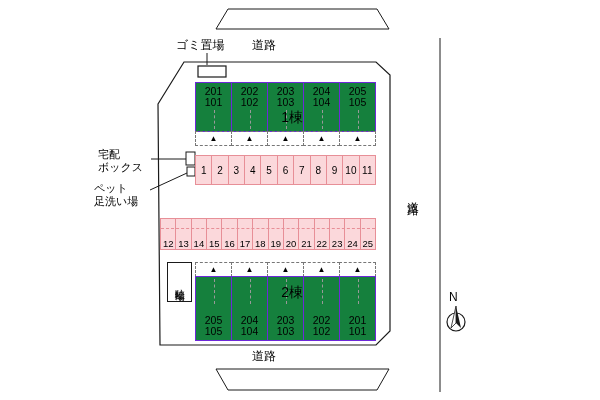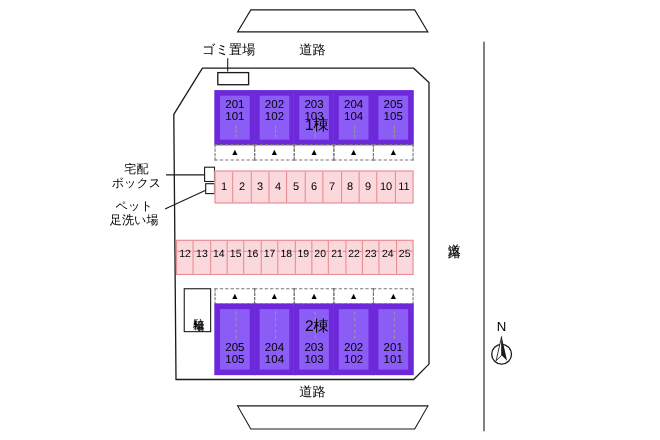--- a/index.html
+++ b/index.html
@@ -1,24 +1,24 @@
 <!DOCTYPE html>
 <html><head>
 <meta charset="utf-8">
 <style>
   *{margin:0;padding:0;box-sizing:border-box}
   html,body{width:600px;height:400px;background:#fff;overflow:hidden;
     font-family:"Liberation Sans","DejaVu Sans",sans-serif;color:#000}
   #stage{position:relative;width:600px;height:400px}
   svg.base{position:absolute;left:0;top:0}
-  .lbl{position:absolute;font-size:12px;line-height:14px;text-align:center}
+  .lbl{position:absolute;font-size:12px;line-height:14px;text-align:left}
   .lbl.small{font-size:11px;line-height:13px}
   .vert{writing-mode:vertical-rl;letter-spacing:2px}
   
-  .unit{position:absolute;width:37px;background:#8b5cf6;border:5px solid #6d28d9}
+  .unit{position:absolute;width:37px;background:#15803d;border:1px solid #6d28d9}
   .b1u{top:82px;height:50px}
   .b2u{top:276px;height:65px}
   .unit .nums{position:absolute;left:0;right:0;text-align:center;font-size:10.5px;line-height:11px}
   .b1u .nums{top:3px}
   .b2u .nums{bottom:3px}
   .unit .divider{position:absolute;left:50%;width:0;border-left:1px dashed #999}
   .b1u .divider{top:27px;bottom:2px}
   .b2u .divider{top:2px;height:25px}
   .unit .bname{position:absolute;left:0;right:0;text-align:right;font-size:14px}
   .b1u .bname{bottom:4px}
@@ -26,21 +26,21 @@
   
   .balc{position:absolute;width:37px;height:15px;border:1px dashed #777;
     display:flex;align-items:center;justify-content:center;font-size:8px;line-height:8px}
   
   .prow{position:absolute;display:flex;background:#fbd8db;border:1px solid #e78f97}
   .prow .cell{flex:1;border-right:1px solid #e78f97;display:flex;
     align-items:center;justify-content:center;font-size:10px;position:relative}
   .prow .cell:last-child{border-right:none}
   #prow1{left:195px;top:155px;width:181px;height:30px}
   #prow2{left:160px;top:218px;width:216px;height:32px}
-  #prow2 .cell{align-items:flex-end;padding-bottom:12px;font-size:9.5px}
+  #prow2 .cell{align-items:flex-end;padding-bottom:0;font-size:9.5px}
   #prow2 .rowdash{position:absolute;left:0;right:0;top:9px;border-top:1px dashed #e78f97}
   
   .bike{position:absolute;left:167px;top:262px;width:25px;height:40px;border:1px solid #1a1a1a;
     background:#fff;display:flex;align-items:center;justify-content:center}
   .bike span{writing-mode:vertical-rl;font-size:10px;letter-spacing:1px}
 </style>
 </head>
 <body>
 
 <div id="stage">

